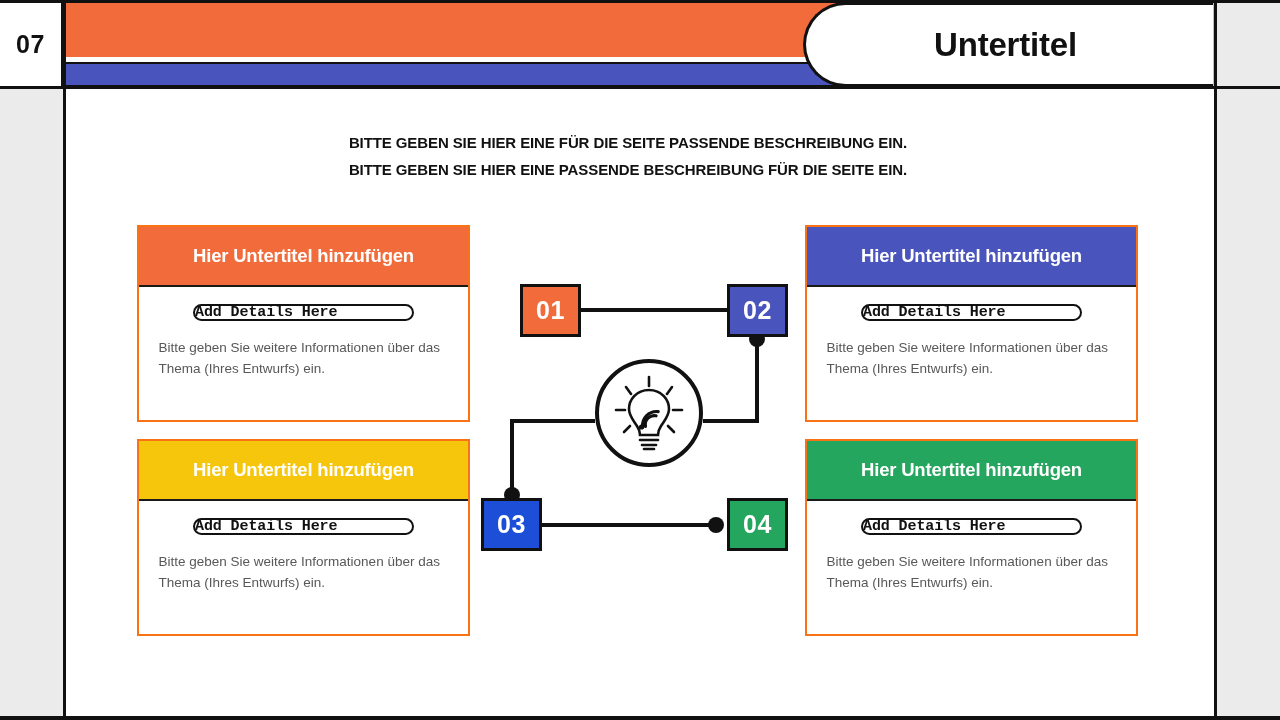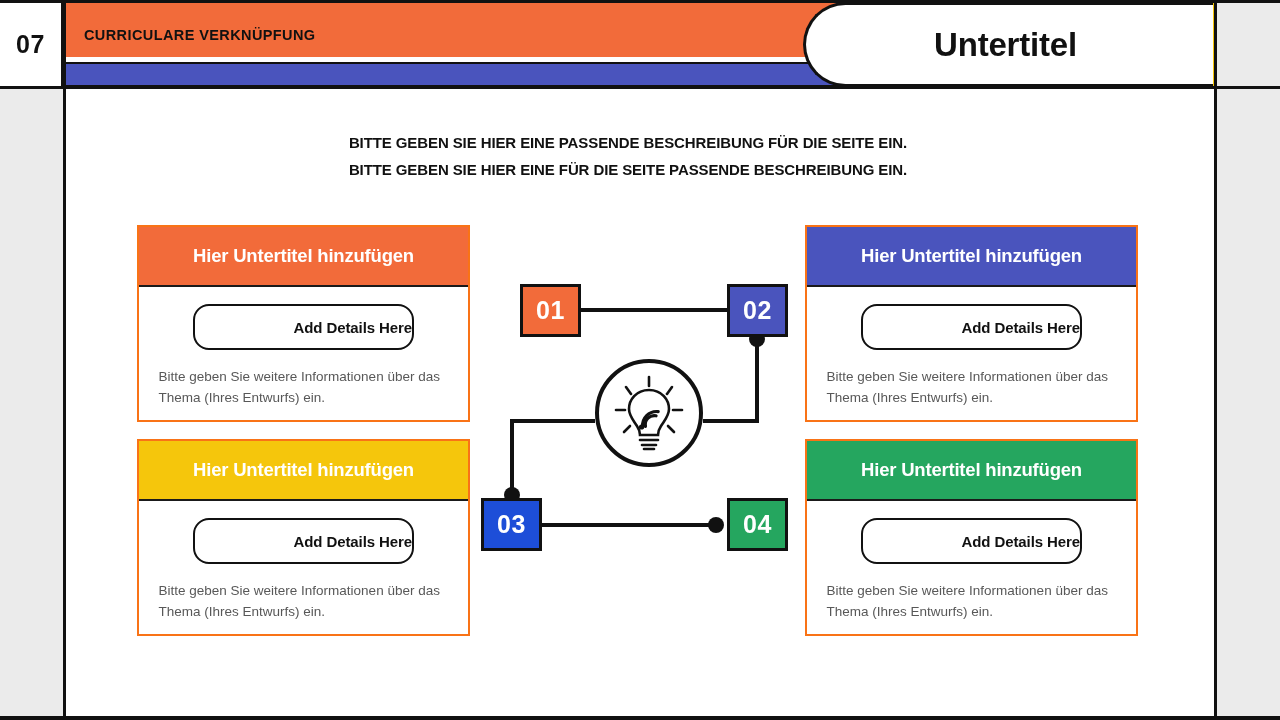--- a/index.html
+++ b/index.html
@@ -161,26 +161,27 @@
     letter-spacing: -0.2px;
   }
   .card-body {
     padding-top: 17px;
     display: flex;
     flex-direction: column;
     align-items: center;
   }
   .pill-btn {
     width: 221px;
-    height: 46px;
+    height: 17px;
     border: 2.4px solid #111111;
     border-radius: 16px;
     background: #ffffff;
-    display: flex; align-items: center; justify-content: flex-end;
-    box-sizing: border-box;
+    display: flex; align-items: center; justify-content: flex-start;
+    box-sizing: border-box;
+    font-family: Liberation Mono, monospace;
   }
   .pill-btn-text {
     font-size: 15px;
     font-weight: 800;
     color: #111111;
     letter-spacing: -0.1px;
   }
   .card-desc {
     margin-top: 16px;
     text-align: left;
@@ -238,38 +239,37 @@
   <div class="header">
 
     <div class="header-orange"></div>
     <div class="header-blue"></div>
     <div class="header-yellow"></div>
 
     <div class="num-box">
       <span class="num-box-text">07</span>
     </div>
 
-    <div class="header-eyebrow">CURRICULARE VERKNÜPFUNG</div>
 
     <div class="title-pill">
       <span class="title-pill-text">Untertitel</span>
     </div>
   </div>
 
   <div class="frame-line h-top"></div>
   <div class="frame-line h-header"></div>
   <div class="frame-line v-left"></div>
   <div class="frame-line v-right"></div>
   <div class="frame-line h-bottom"></div>
 
   <div class="stage">
 
     <div class="subtitle-block">
+      <div class="subtitle-line">BITTE GEBEN SIE HIER EINE FÜR DIE SEITE PASSENDE BESCHREIBUNG EIN.</div>
       <div class="subtitle-line">BITTE GEBEN SIE HIER EINE PASSENDE BESCHREIBUNG FÜR DIE SEITE EIN.</div>
-      <div class="subtitle-line">BITTE GEBEN SIE HIER EINE FÜR DIE SEITE PASSENDE BESCHREIBUNG EIN.</div>
     </div>
 
     <div class="card c1">
       <div class="card-head" style="background: rgb(242, 107, 58);">
         <span class="card-head-text">Hier Untertitel hinzufügen</span>
       </div>
       <div class="card-body">
         <div class="pill-btn">
           <span class="pill-btn-text">Add Details Here</span>
         </div>

